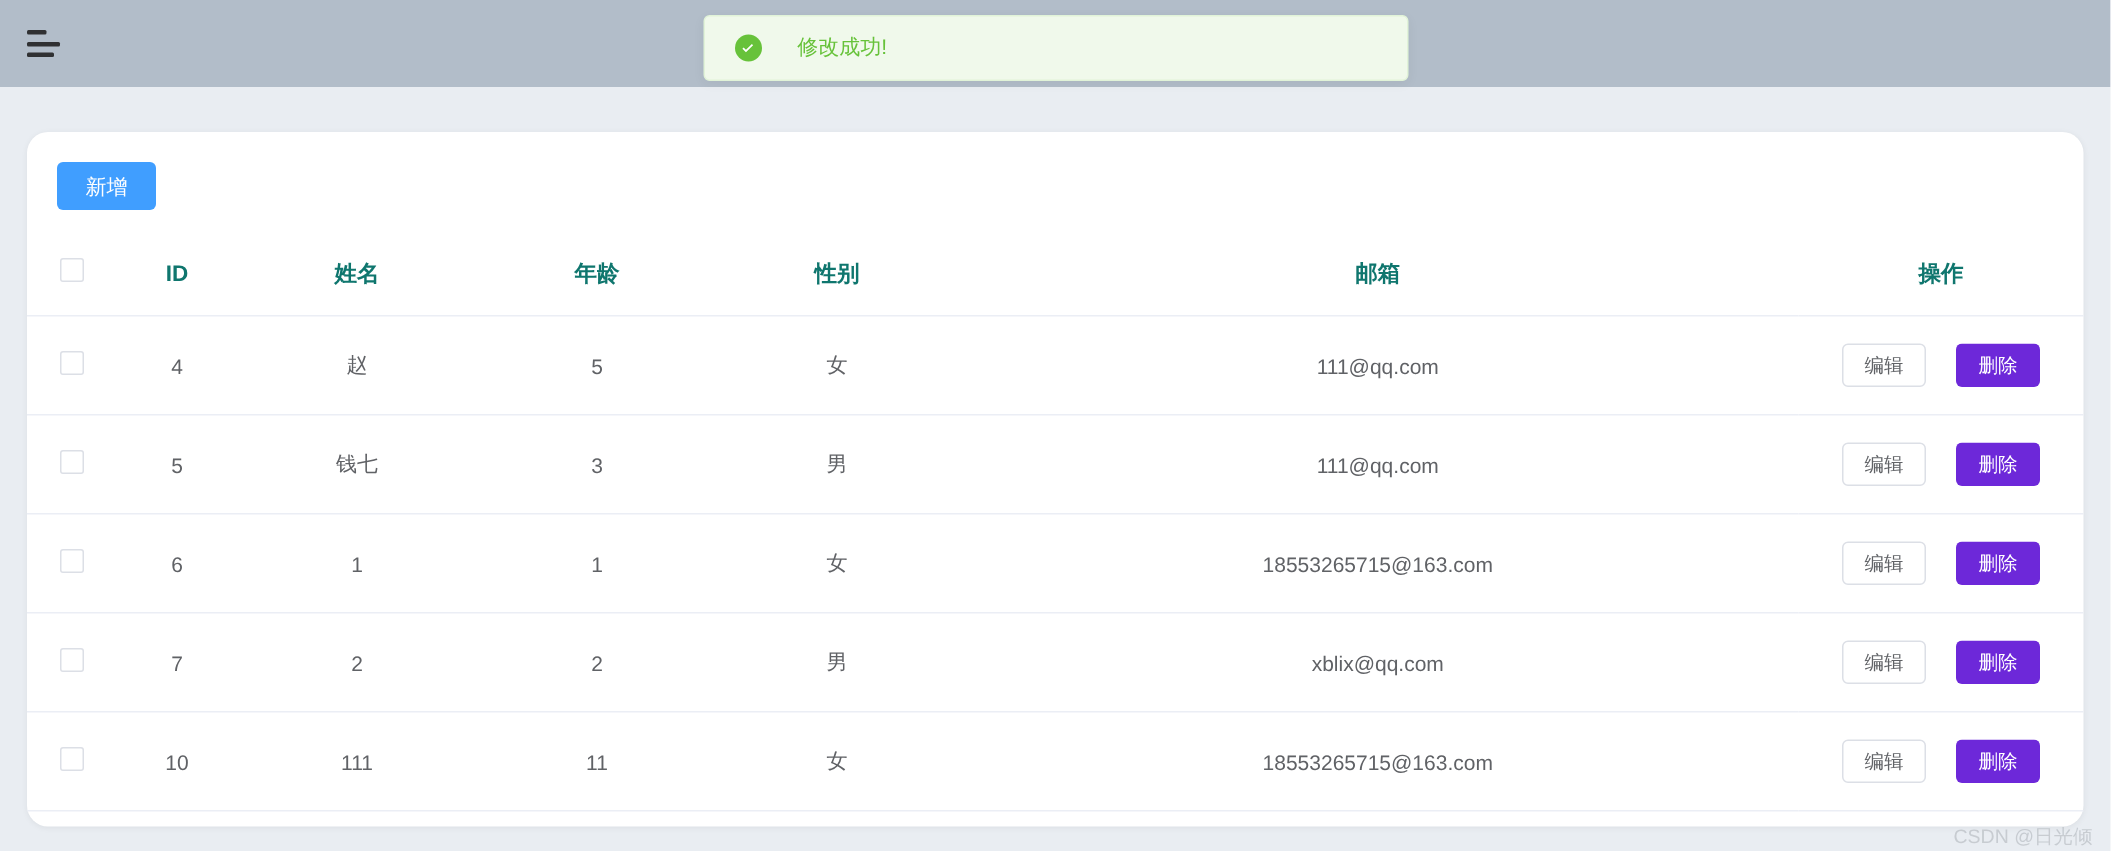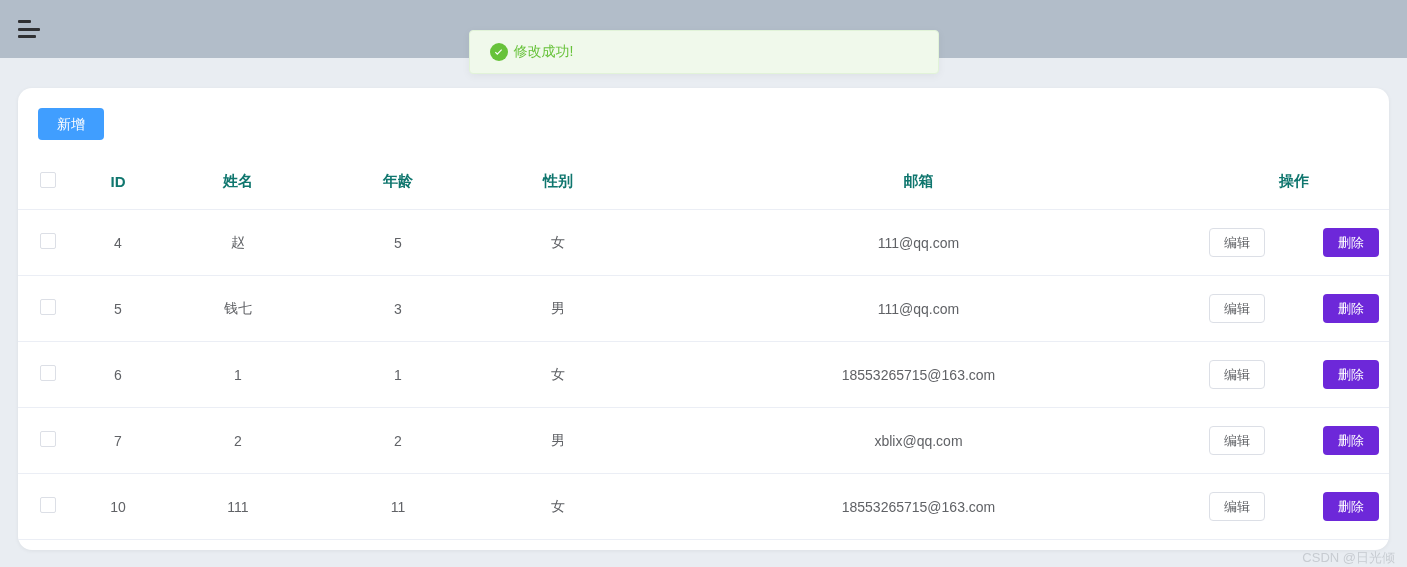--- a/index.html
+++ b/index.html
@@ -32,23 +32,22 @@
     top: 10px;
     left: 50%;
     transform: translateX(-50%);
     min-width: 470px;
     background: #f0f9eb;
     border: 1px solid #e1f3d8;
     border-radius: 4px;
     padding: 12px 20px;
     display: flex;
     align-items: center;
-    gap: 6px;
+    gap: 24px;
     box-shadow: 0 2px 8px rgba(0,0,0,0.05);
-    margin-top: 20px;
   }
   .toast .icon {
     width: 18px; height:18px; border-radius:50%;
     background:#67c23a; display:flex; align-items:center; justify-content:center;
   }
   .toast .icon svg { width:11px; height:11px; fill:#fff; }
   .toast .msg { color:#67c23a; font-size:14px; }
 
   .panel {
     margin: 30px 18px 18px 18px;
@@ -82,21 +81,21 @@
   th:last-child, td:last-child { width:190px; }
   .col-id { width:80px; }
   .col-name { width:160px; }
   .col-age { width:160px; }
   .col-gender { width:160px; }
 
   .checkbox {
     width:16px; height:16px; border:1px solid #dcdfe6; border-radius:2px;
     display:inline-block; background:#fff; cursor:pointer;
   }
-  .ops { display:flex; gap:20px; justify-content:space-between; }
+  .ops { display:flex; gap:20px; justify-content:center; }
 
   .watermark {
     position:fixed; right:12px; bottom:0;
     color:#b9bec4; font-size:13px; opacity:.7; user-select:none;
   }
 </style>
 </head>
 <body>
 
 <div class="topbar">

